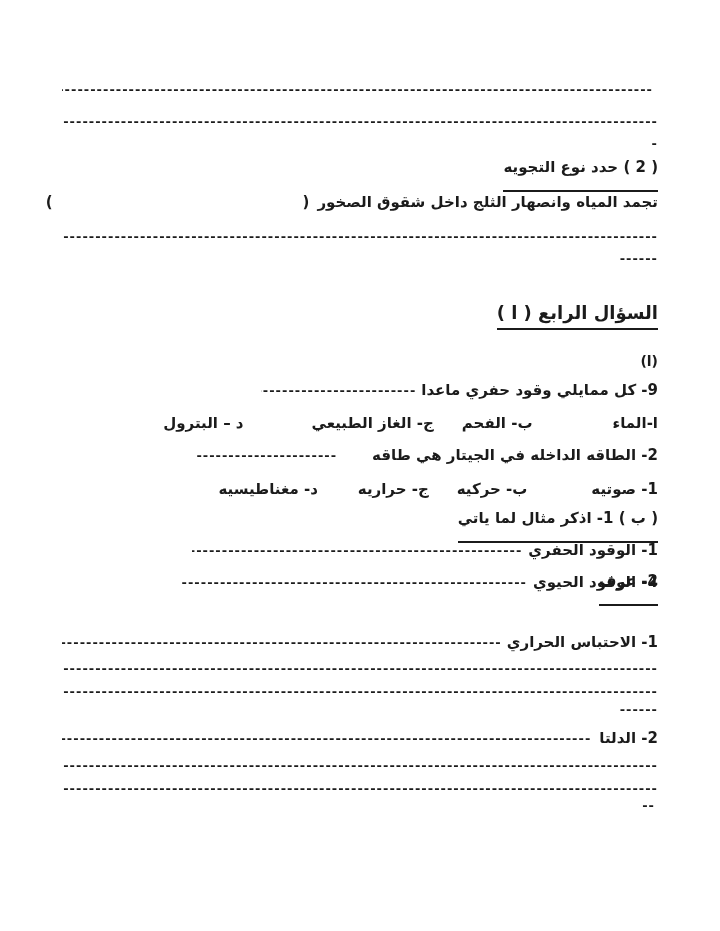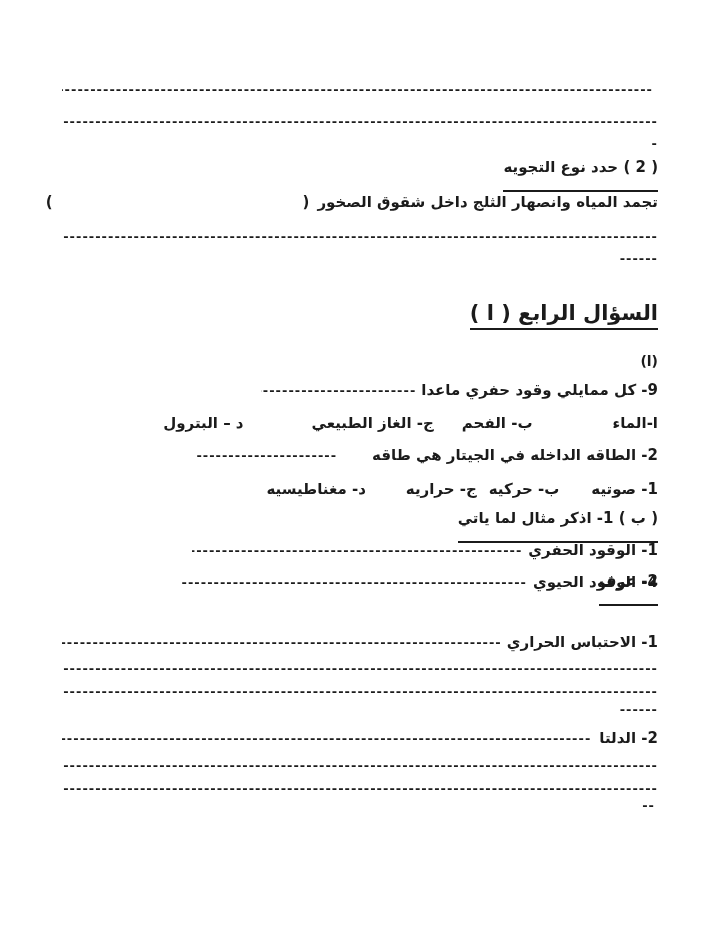--- a/index.html
+++ b/index.html
@@ -33,21 +33,21 @@
     direction:rtl;
   }
   .dash.grow{flex:1 1 auto;}
   .dash.fullline{width:100%;}
   .underlined{
     display:inline-block;
     border-bottom:2px solid #1b1b1b;
     padding-bottom:13px;
   }
   .big-title{
-    font-size:21px;
+    font-size:18px;
     line-height:26px;
     border-bottom:2.5px solid #1b1b1b;
     padding-bottom:2px;
   }
   .paren{flex:0 0 auto;}
 </style>
 </head>
 <body>
 
 <div class="page">
@@ -102,22 +102,22 @@
     <span class="txt" style="margin-right:68px">د – البترول</span>
   </div>
 
   <div class="row" style="top:445px">
     <span class="txt">2- الطاقه الداخله في الجيتار هي طاقه</span>
     <span class="dash" style="width:140px;margin-right:35px">----------------------------------------------------------------------------------------------------------------------------------------------------------------------</span>
   </div>
 
   <div class="row" style="top:479px">
     <span class="txt">1- صوتيه</span>
-    <span class="txt" style="margin-right:32px">ب-  حركيه</span>
-    <span class="txt" style="margin-right:12px">ج-  حراريه</span>
+    <span class="txt" style="margin-right:64px">ب-  حركيه</span>
+    <span class="txt" style="margin-right:28px">ج-  حراريه</span>
     <span class="txt" style="margin-right:40px">د-  مغناطيسيه</span>
   </div>
 
   <div class="row" style="top:508px">
     <span class="underlined">( ب ) 1- اذكر مثال لما ياتي</span>
   </div>
 
   <div class="row" style="top:540px">
     <span class="txt">1- الوقود الحفري</span>
     <span class="dash" style="width:330px;margin-right:6px">----------------------------------------------------------------------------------------------------------------------------------------------------------------------</span>

